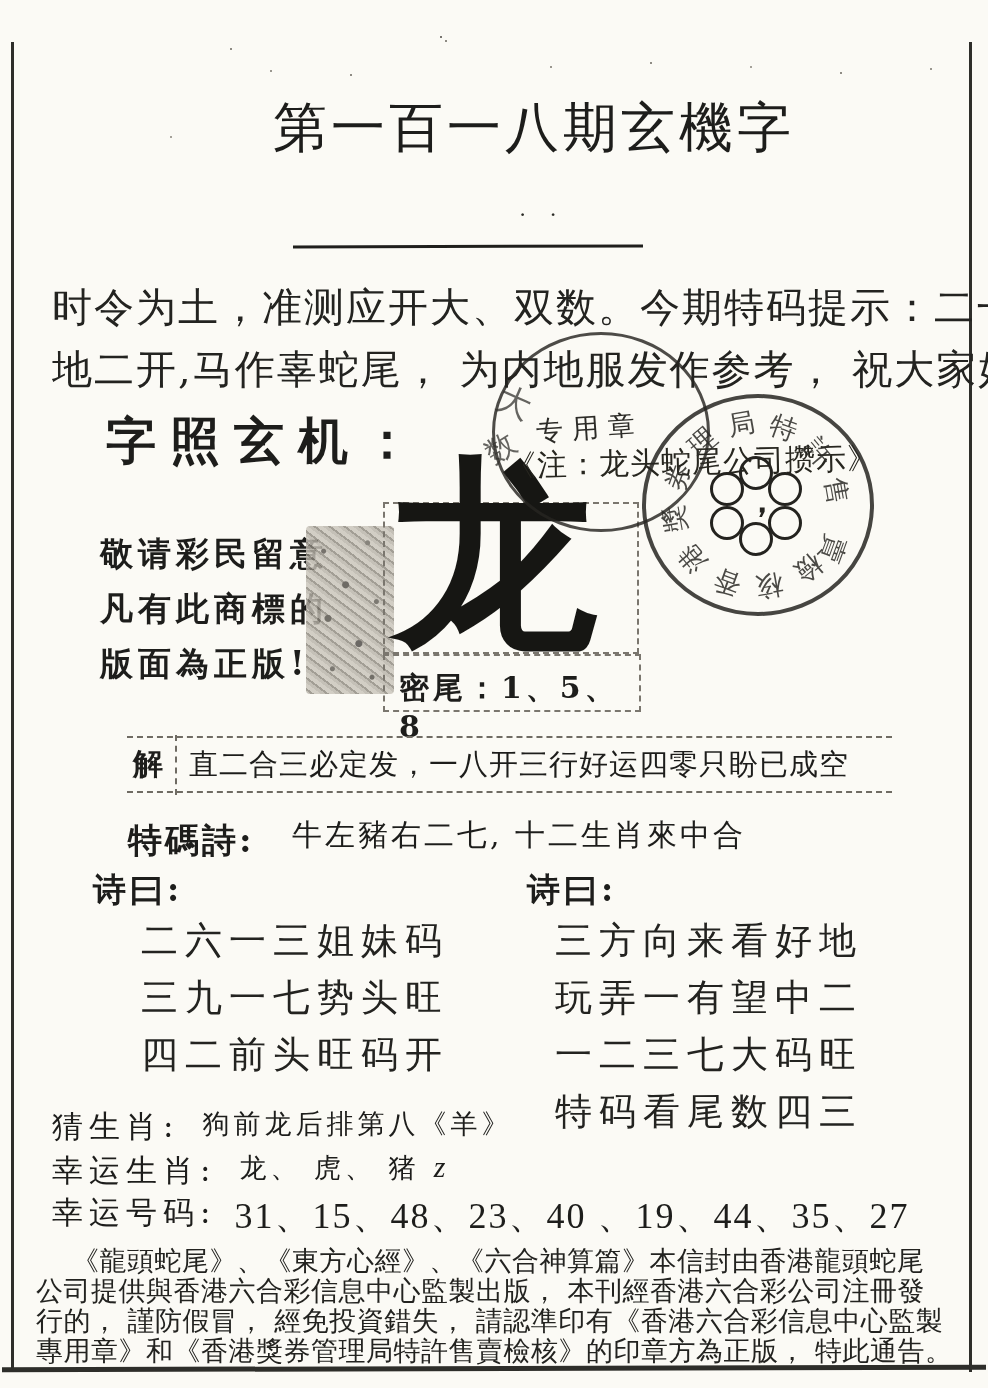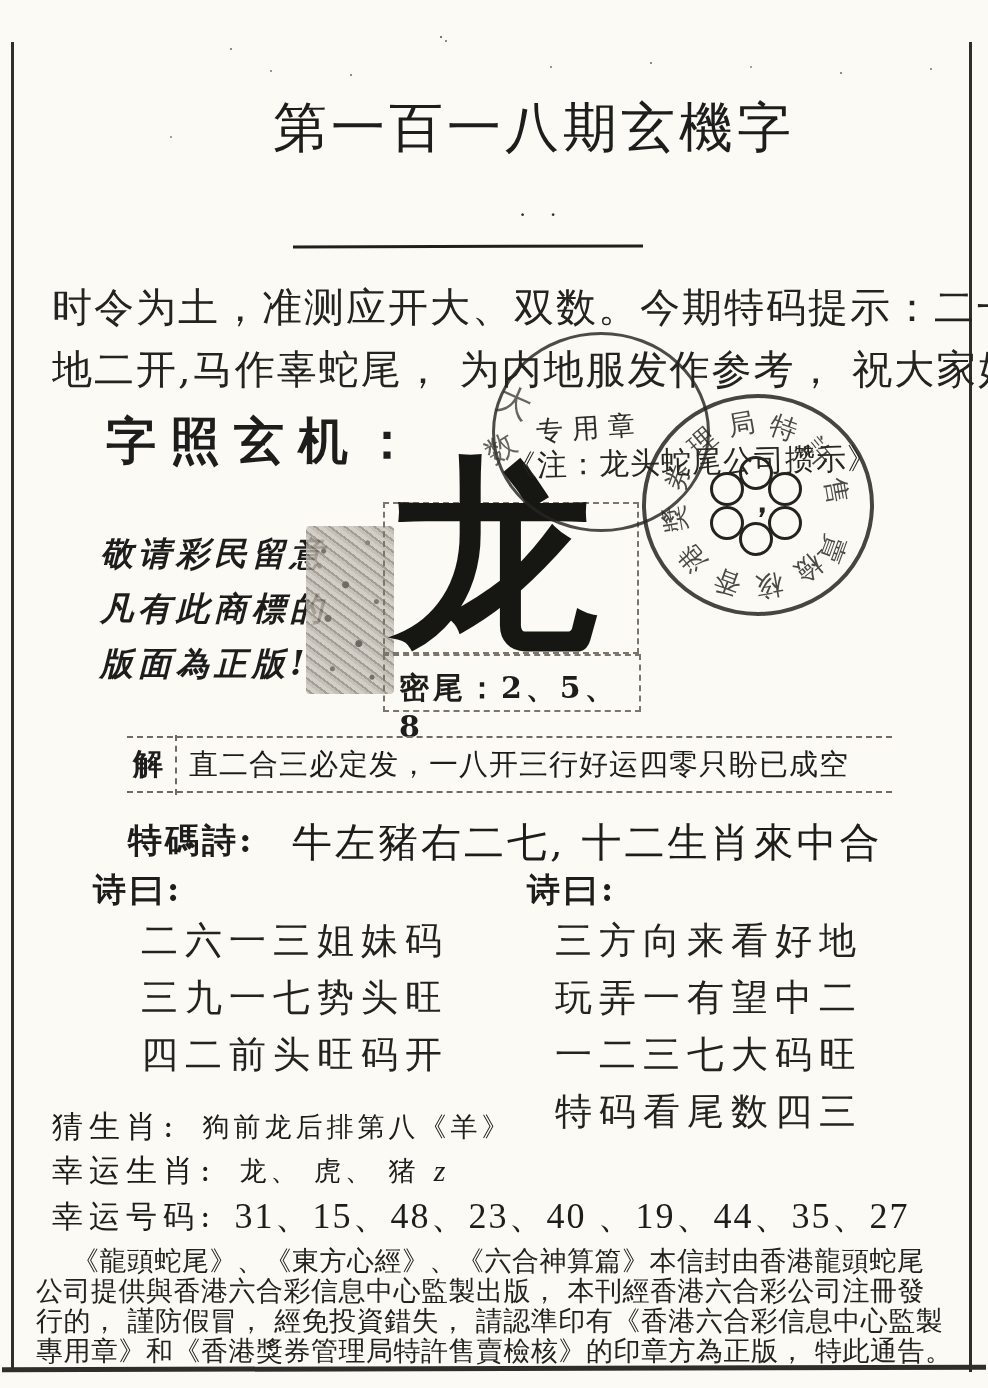--- a/index.html
+++ b/index.html
@@ -8,21 +8,21 @@
     background:#fbfaf5;overflow:hidden;color:#1d1d1b;
     font-family:"DejaVu Serif", serif;
   }
   .abs{position:absolute;}
   .borderline{background:#2e2e2a;}
   .title{width:560px;text-align:center;font-size:54px;letter-spacing:4px;font-weight:500;white-space:nowrap;}
   .dots{font-size:15px;letter-spacing:10px;font-weight:bold;color:#2a2a26;}
   .rule{height:3px;background:#1f1f1c;transform:rotate(-0.2deg);}
   .intro{font-size:40px;letter-spacing:2px;white-space:nowrap;color:#232320;}
   .reveal{font-size:50px;font-weight:900;letter-spacing:14px;white-space:nowrap;text-align:center;}
-  .notice div{font-size:33px;font-weight:600;letter-spacing:5px;line-height:55px;white-space:nowrap;font-style:italic;}
+  .notice div{font-size:33px;font-weight:600;letter-spacing:5px;line-height:55px;white-space:nowrap;}
   .watermark{
     opacity:.8;border-radius:4px;
     background:
       radial-gradient(circle at 20% 15%, #55514b 2px, transparent 3px),
       radial-gradient(circle at 70% 10%, #6b675f 2px, transparent 3px),
       radial-gradient(circle at 45% 35%, #4c4842 3px, transparent 4px),
       radial-gradient(circle at 80% 45%, #5d5952 2px, transparent 3px),
       radial-gradient(circle at 25% 55%, #514d46 3px, transparent 4px),
       radial-gradient(circle at 60% 70%, #484440 3px, transparent 4px),
       radial-gradient(circle at 30% 85%, #5d5952 2px, transparent 3px),
@@ -38,24 +38,24 @@
   .stamp-label{font-size:27px;letter-spacing:9px;color:#2c2b27;transform:rotate(-4deg);white-space:nowrap;}
   .stamp-faint{color:#34332f;opacity:.75;white-space:nowrap;}
   .stamp-note{font-size:30px;letter-spacing:1px;color:#27261f;transform:rotate(-1.2deg);white-space:nowrap;}
   .ringchar{position:absolute;font-size:27px;color:#2c2b27;opacity:.85;}
   .pellet{position:absolute;width:34px;height:34px;border:3px solid #24231f;border-radius:50%;box-sizing:border-box;}
   .pellet-comma{position:absolute;font-size:34px;font-weight:bold;color:#24231f;}
   .solvebox{display:flex;align-items:center;border-top:2px dashed #6f6b63;border-bottom:2px dashed #6f6b63;box-sizing:border-box;}
   .solve-label{font-size:30px;font-weight:700;padding:0 12px 0 6px;}
   .solve-text{font-size:29px;letter-spacing:1px;border-left:2px dashed #6f6b63;padding:10px 6px 10px 12px;white-space:nowrap;}
   .sp-label{font-size:34px;font-weight:700;letter-spacing:3px;white-space:nowrap;text-align:center;}
-  .sp-text{font-size:40px;letter-spacing:3px;white-space:nowrap;}
+  .sp-text{font-size:30px;letter-spacing:3px;white-space:nowrap;}
   .shiyue{font-size:33px;font-weight:700;letter-spacing:4px;white-space:nowrap;}
   .poem div{font-size:37px;letter-spacing:7px;line-height:57px;white-space:nowrap;color:#232320;}
-  .predrow{display:flex;align-items:center;white-space:nowrap;}
+  .predrow{display:flex;align-items:flex-start;white-space:nowrap;}
   .pred-label{font-size:31px;letter-spacing:6px;}
   .pred-value{font-size:27px;letter-spacing:4px;margin-left:23px;}
   .pred-note{font-family:"Liberation Serif",serif;font-style:italic;font-size:30px;margin-left:14px;}
   .numbers{font-family:"Liberation Serif",serif;font-size:36px;letter-spacing:2px;margin-left:18px;}
   .footer{width:928px;font-size:27px;line-height:30px;letter-spacing:.5px;color:#232320;}
   .footer div{white-space:nowrap;}
   .footer div:first-child{text-indent:36px;}
   .speckles{width:2px;height:2px;background:#8e8b84;
     box-shadow:40px 22px #9a978f, 120px 26px #8e8b84, 210px -12px #777570, 215px -8px #8e8b84,
     320px 18px #9a978f, 420px 14px #8e8b84, 520px 18px #a5a29a, 610px 24px #8e8b84,
@@ -84,21 +84,21 @@
   <div class="abs notice" style="left:100px;top:526px;">
     <div>敬请彩民留意</div>
     <div>凡有此商標的</div>
     <div>版面為正版!</div>
   </div>
 
   <div class="abs watermark" style="left:306px;top:526px;width:88px;height:168px;"></div>
 
   <div class="abs dashbox" style="left:383px;top:502px;width:252px;height:148px;"></div>
   <div class="abs bigchar" style="left:392px;top:452px;">龙</div>
-  <div class="abs dashbox tailbox" style="left:383px;top:654px;width:258px;height:58px;">密尾：2、5、8</div>
+  <div class="abs dashbox tailbox" style="left:383px;top:654px;width:258px;height:58px;">密尾：1、5、8</div>
 
   <div class="abs stamp" style="left:492px;top:332px;width:212px;height:194px;"></div>
   <div class="abs stamp-faint" style="left:497px;top:380px;font-size:34px;transform:rotate(24deg);">大</div>
   <div class="abs stamp-faint" style="left:486px;top:428px;font-size:30px;transform:rotate(-32deg);">数</div>
   <div class="abs stamp-label" style="left:536px;top:410px;">专用章</div>
 
   <div class="abs stamp-note" style="left:506px;top:442px;">《注：龙头蛇尾公司攒示》</div>
 
   <div class="abs stamp2" style="left:642px;top:394px;width:224px;height:214px;">
     <span class="ringchar" style="left:43px;top:26px;transform:rotate(-40deg);">理</span>

